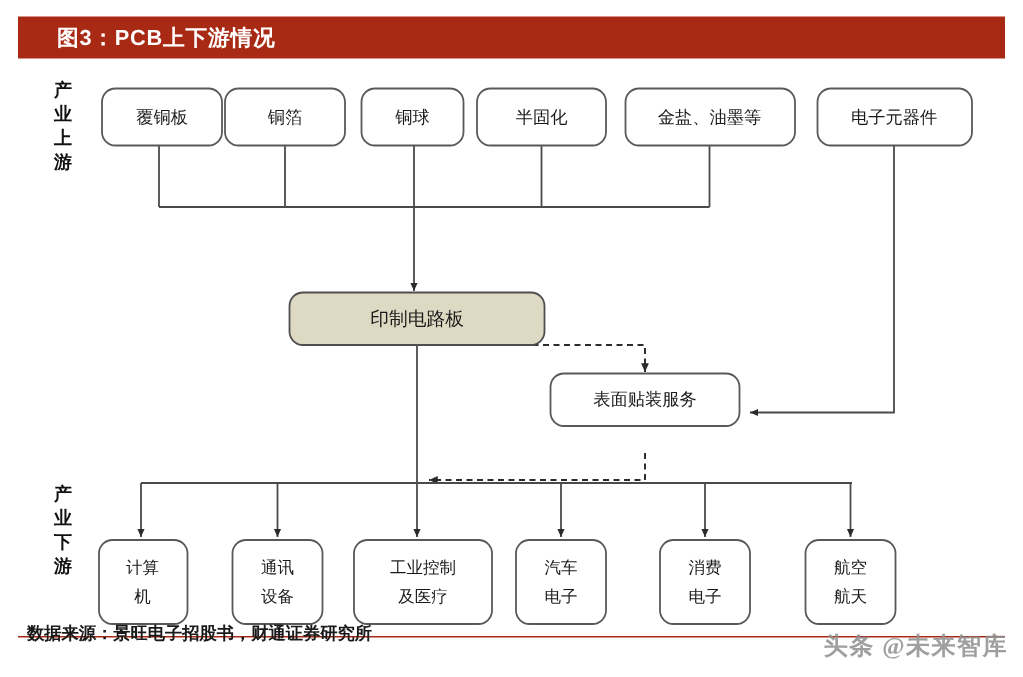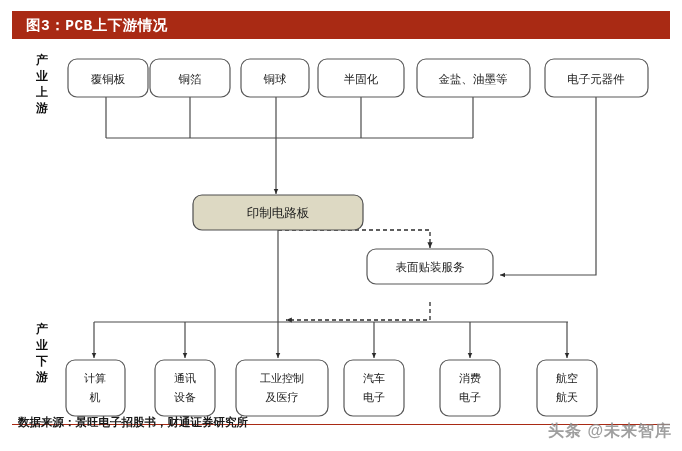--- a/index.html
+++ b/index.html
@@ -12,22 +12,22 @@
   #page{position:relative;width:682px;height:451px;background:#fff;}
 
   
   .title-bar{
     position:absolute;left:12px;top:11px;width:658px;height:28px;
     background:#a92a14;
     display:flex;align-items:center;
   }
   .title-bar .title-text{
     color:#ffffff;font-size:14.5px;font-weight:bold;
-    letter-spacing:.5px;margin-left:14px;white-space:nowrap;
-    font-family:Liberation Mono, monospace;
+    letter-spacing:.5px;margin-left:26px;white-space:nowrap;
+    font-family:Liberation Sans, sans-serif;
   }
 
   
   #diagram{position:absolute;left:0;top:42px;width:682px;height:378px;}
   svg{display:block;}
 
   .nodebox{fill:#ffffff;stroke:#595959;stroke-width:1.2;}
   .nodebox.accent{fill:#ddd9c3;stroke:#4f4f4f;}
   .nodelabel{
     font-family:"DejaVu Sans","Liberation Sans",sans-serif;
@@ -49,21 +49,21 @@
   }
   .footer-note{
     position:absolute;left:18px;top:415px;
     font-size:11.5px;color:#1a1a1a;font-weight:bold;white-space:nowrap;
     font-family:"DejaVu Sans","Liberation Sans",sans-serif;
   }
   .watermark{
     position:absolute;right:10px;top:421px;
     font-size:16px;color:#8f8f8f;font-weight:bold;
     letter-spacing:1px;white-space:nowrap;opacity:.85;
-    font-family:Liberation Sans, sans-serif;
+    font-family:Liberation Serif, serif;
   }
 </style>
 </head>
 <body>
 
 <div id="page">
 
   <div class="title-bar">
     <span class="title-text">图3：PCB上下游情况</span>
   </div>

